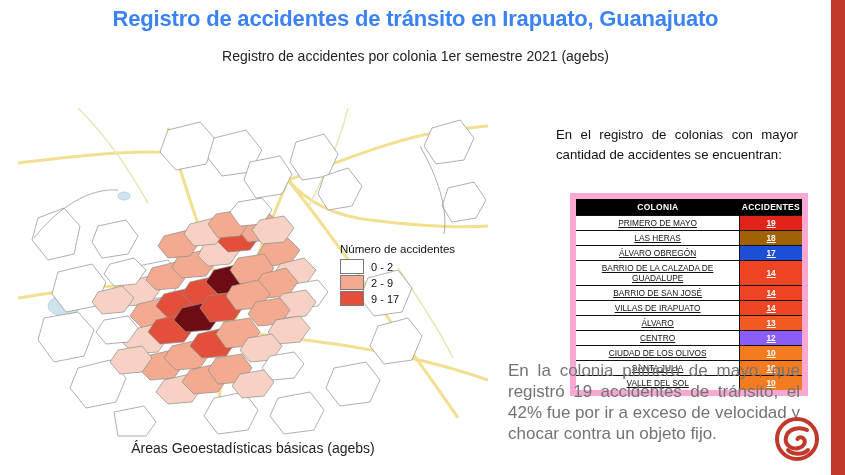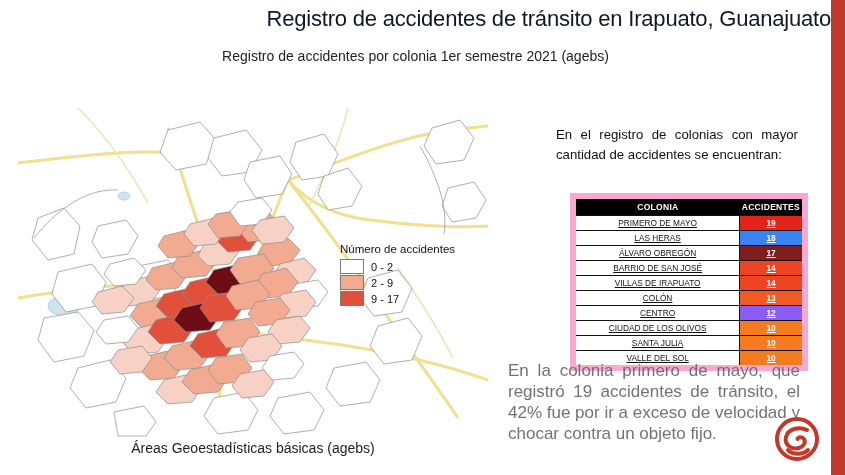--- a/index.html
+++ b/index.html
@@ -8,22 +8,22 @@
     background:#ffffff;
     font-family:"Liberation Sans", sans-serif;
     position:relative;
   }
   
   .edge-bar{
     position:absolute;top:0;right:0;width:14px;height:475px;
     background:#c0392b;
   }
   .title{
-    position:absolute;top:6px;left:0;width:831px;text-align:right;
-    font-size:22px;font-weight:normal;color:#0f172a;letter-spacing:-0.2px;
+    position:absolute;top:6px;left:0;width:831px;text-align:center;
+    font-size:22px;font-weight:bold;color:#3b82f6;letter-spacing:-0.2px;
   }
   .subtitle{
     position:absolute;top:48px;left:0;width:831px;text-align:center;
     font-size:14px;color:#222;
   }
   
   .map-wrap{
     position:absolute;left:18px;top:68px;width:470px;height:370px;
     background:#ffffff;overflow:hidden;
   }
@@ -217,36 +217,40 @@
         <th class="col-acc">ACCIDENTES</th>
       </tr>
     </thead>
     <tbody id="table-body">
         <tr>
           <td class="name">PRIMERO DE MAYO</td>
           <td class="val" style="background: rgb(226, 35, 26);">19</td>
         </tr>
         <tr>
           <td class="name">LAS HERAS</td>
-          <td class="val" style="background: #3b82f6;">18</td>
+          <td class="val" style="background: #a16207;">18</td>
         </tr>
         <tr>
           <td class="name">ÁLVARO OBREGÓN</td>
-          <td class="val" style="background: #7f1d1d;">17</td>
+          <td class="val" style="background: #1d4ed8;">17</td>
+        </tr>
+        <tr>
+          <td class="name">BARRIO DE LA CALZADA DE GUADALUPE</td>
+          <td class="val" style="background: rgb(239, 68, 35);">14</td>
         </tr>
         <tr>
           <td class="name">BARRIO DE SAN JOSÉ</td>
           <td class="val" style="background: rgb(239, 68, 35);">14</td>
         </tr>
         <tr>
           <td class="name">VILLAS DE IRAPUATO</td>
           <td class="val" style="background: rgb(239, 68, 35);">14</td>
         </tr>
         <tr>
-          <td class="name">COLÓN</td>
+          <td class="name">ÁLVARO</td>
           <td class="val" style="background: rgb(241, 90, 34);">13</td>
         </tr>
         <tr>
           <td class="name">CENTRO</td>
           <td class="val" style="background: #8b5cf6;">12</td>
         </tr>
         <tr>
           <td class="name">CIUDAD DE LOS OLIVOS</td>
           <td class="val" style="background: rgb(244, 123, 32);">10</td>
         </tr>

